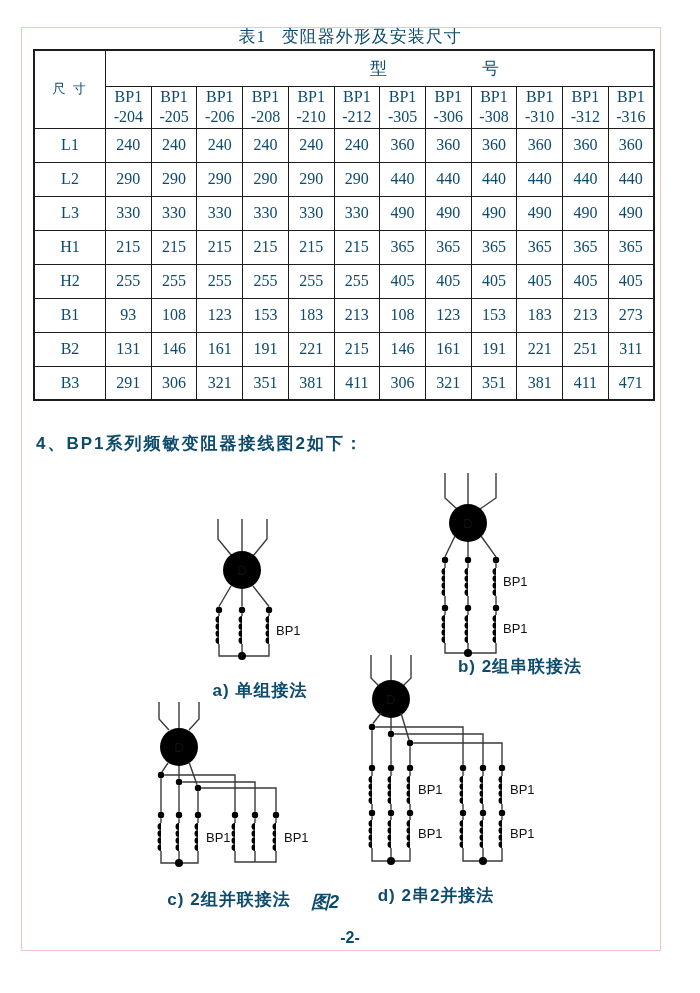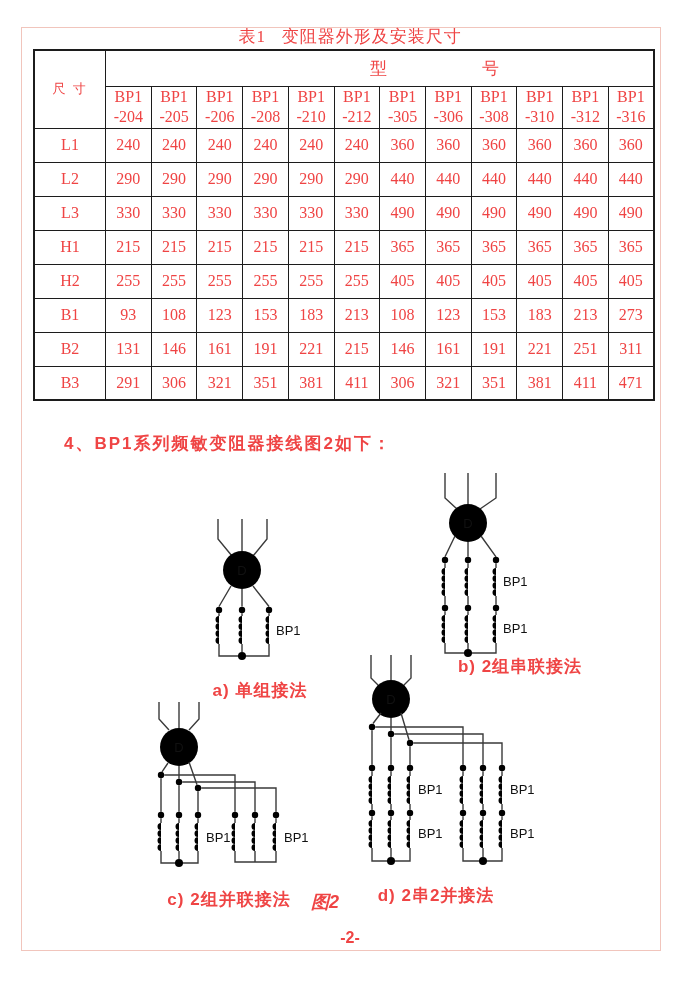--- a/index.html
+++ b/index.html
@@ -1,19 +1,19 @@
 <!DOCTYPE html>
 <html><head>
 <meta charset="utf-8">
 <style>
   html,body { margin:0; padding:0; background:#e8e8e8; }
   .page {
     position:relative; width:700px; height:993px; margin:0 auto;
     background:#ffffff; overflow:hidden;
-    font-family:"Liberation Serif","DejaVu Serif",serif; color:#ef4444;
+    font-family:"Liberation Serif","DejaVu Serif",serif; color:#0c4a6e;
   }
   .frame {
     position:absolute; left:21px; top:27px; width:638px; height:922px;
     border:1px solid #f1c5bc; pointer-events:none;
   }
   .doc-title {
     position:absolute; left:0; top:25px; width:700px; text-align:center;
     font-size:17px; letter-spacing:1px; white-space:pre;
   }
   
@@ -36,21 +36,20 @@
   }
   th.model {
     white-space:pre-line; text-align:left; padding:1px 0 1px 3px;
     line-height:1.25; font-size:16px;
   }
   
   .sans { font-family:"Liberation Sans","DejaVu Sans",sans-serif; }
   .section-heading {
     position:absolute; left:36px; top:432px; font-size:17px; font-weight:bold;
     letter-spacing:2px;
-    margin-left:28px;
   }
   .caption {
     position:absolute; font-size:17px; font-weight:bold; text-align:center;
     letter-spacing:1px; white-space:nowrap;margin-top:16px;
   }
   .fig-label {
     position:absolute; left:285px; top:890px; width:80px; text-align:center;
     font-size:18px; font-weight:bold;font-style:italic;
   }
   .page-number {

